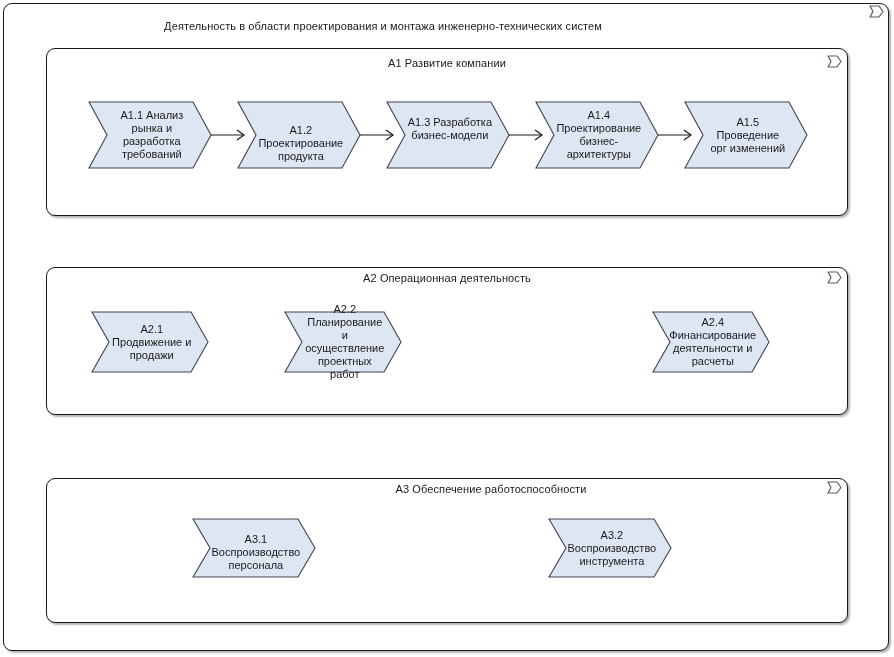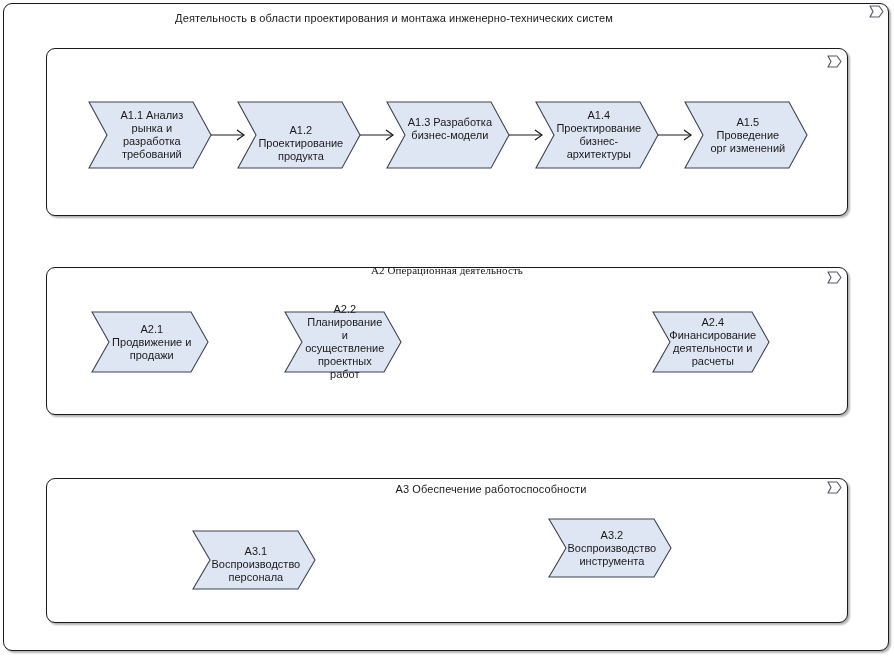--- a/index.html
+++ b/index.html
@@ -95,30 +95,31 @@
     fill: none;
   }
 </style>
 </head>
 <body>
 
 <div id="canvas">
 
   <div class="container-box" style="left:3px; top:3px; width:886px; height:648px;"></div>
 
-  <div class="container-title" style="left:3px; width:760px; top:12px;margin-left:11px;">Деятельность в области проектирования и монтажа инженерно-технических систем</div>
+  <div class="container-title" style="left:3px; width:760px; top:20px;">Деятельность в области проектирования и монтажа инженерно-технических систем</div>
 
   <span class="corner-icon" style="left:869px; top:5px;">
     <svg viewBox="0 0 15 13" width="15" height="13">
       <path d="M1 1 H10 L14 6.5 L10 12 H1 L4 6.5 Z" fill="none" stroke="#555b66" stroke-width="1.2" stroke-linejoin="round"></path>
     </svg>
   </span>
 
   <div class="container-box" style="left:46px; top:48px; width:802px; height:168px;"></div>
 
+  <div class="container-title" style="left:46px; width:802px; top:57px;">A1 Развитие компании</div>
 
   <span class="corner-icon" style="left:827px; top:55px;">
     <svg viewBox="0 0 15 13" width="15" height="13">
       <path d="M1 1 H10 L14 6.5 L10 12 H1 L4 6.5 Z" fill="none" stroke="#555b66" stroke-width="1.2" stroke-linejoin="round"></path>
     </svg>
   </span>
 
   <div class="chev" style="left:88px; top:101px; width:124px; height:68px;">
     <svg viewBox="0 0 124 68" width="124" height="68" preserveAspectRatio="none">
       <path class="chev-body" d="M1 1 H105 L123 34 L105 67 H1 L19 34 Z"></path>
@@ -187,21 +188,21 @@
   <div class="chev" style="left:684px; top:101px; width:124px; height:68px;">
     <svg viewBox="0 0 124 68" width="124" height="68" preserveAspectRatio="none">
       <path class="chev-body" d="M1 1 H105 L123 34 L105 67 H1 L19 34 Z"></path>
     </svg>
     <div class="chev-label">A1.5 Проведение
 орг изменений</div>
   </div>
 
   <div class="container-box" style="left:46px; top:267px; width:802px; height:148px;"></div>
 
-  <div class="container-title" style="left:46px; width:802px; top:264px;font-family:Liberation Serif, serif;">A2 Операционная деятельность</div>
+  <div class="container-title" style="left:46px; width:802px; top:272px;">A2 Операционная деятельность</div>
 
   <span class="corner-icon" style="left:827px; top:271px;">
     <svg viewBox="0 0 15 13" width="15" height="13">
       <path d="M1 1 H10 L14 6.5 L10 12 H1 L4 6.5 Z" fill="none" stroke="#555b66" stroke-width="1.2" stroke-linejoin="round"></path>
     </svg>
   </span>
 
   <div class="chev" style="left:91px; top:311px; width:118px; height:62px;">
     <svg viewBox="0 0 118 62" width="118" height="62" preserveAspectRatio="none">
       <path class="chev-body" d="M1 1 H100 L117 31 L100 61 H1 L18 31 Z"></path>
@@ -235,21 +236,21 @@
   <div class="container-box" style="left:46px; top:478px; width:802px; height:145px;"></div>
 
   <div class="container-title" style="left:46px; width:802px; top:483px;margin-left:44px;">A3 Обеспечение работоспособности</div>
 
   <span class="corner-icon" style="left:827px; top:481px;">
     <svg viewBox="0 0 15 13" width="15" height="13">
       <path d="M1 1 H10 L14 6.5 L10 12 H1 L4 6.5 Z" fill="none" stroke="#555b66" stroke-width="1.2" stroke-linejoin="round"></path>
     </svg>
   </span>
 
-  <div class="chev" style="left:192px; top:518px; width:124px; height:68px;margin-top:12px;">
+  <div class="chev" style="left:192px; top:518px; width:124px; height:68px;">
     <svg viewBox="0 0 124 60" width="124" height="60" preserveAspectRatio="none">
       <path class="chev-body" d="M1 1 H106 L123 30 L106 59 H1 L18 30 Z"></path>
     </svg>
     <div class="chev-label">A3.1
 Воспроизводство
 персонала</div>
   </div>
 
   <div class="chev" style="left:548px; top:518px; width:124px; height:60px;">
     <svg viewBox="0 0 124 60" width="124" height="60" preserveAspectRatio="none">

